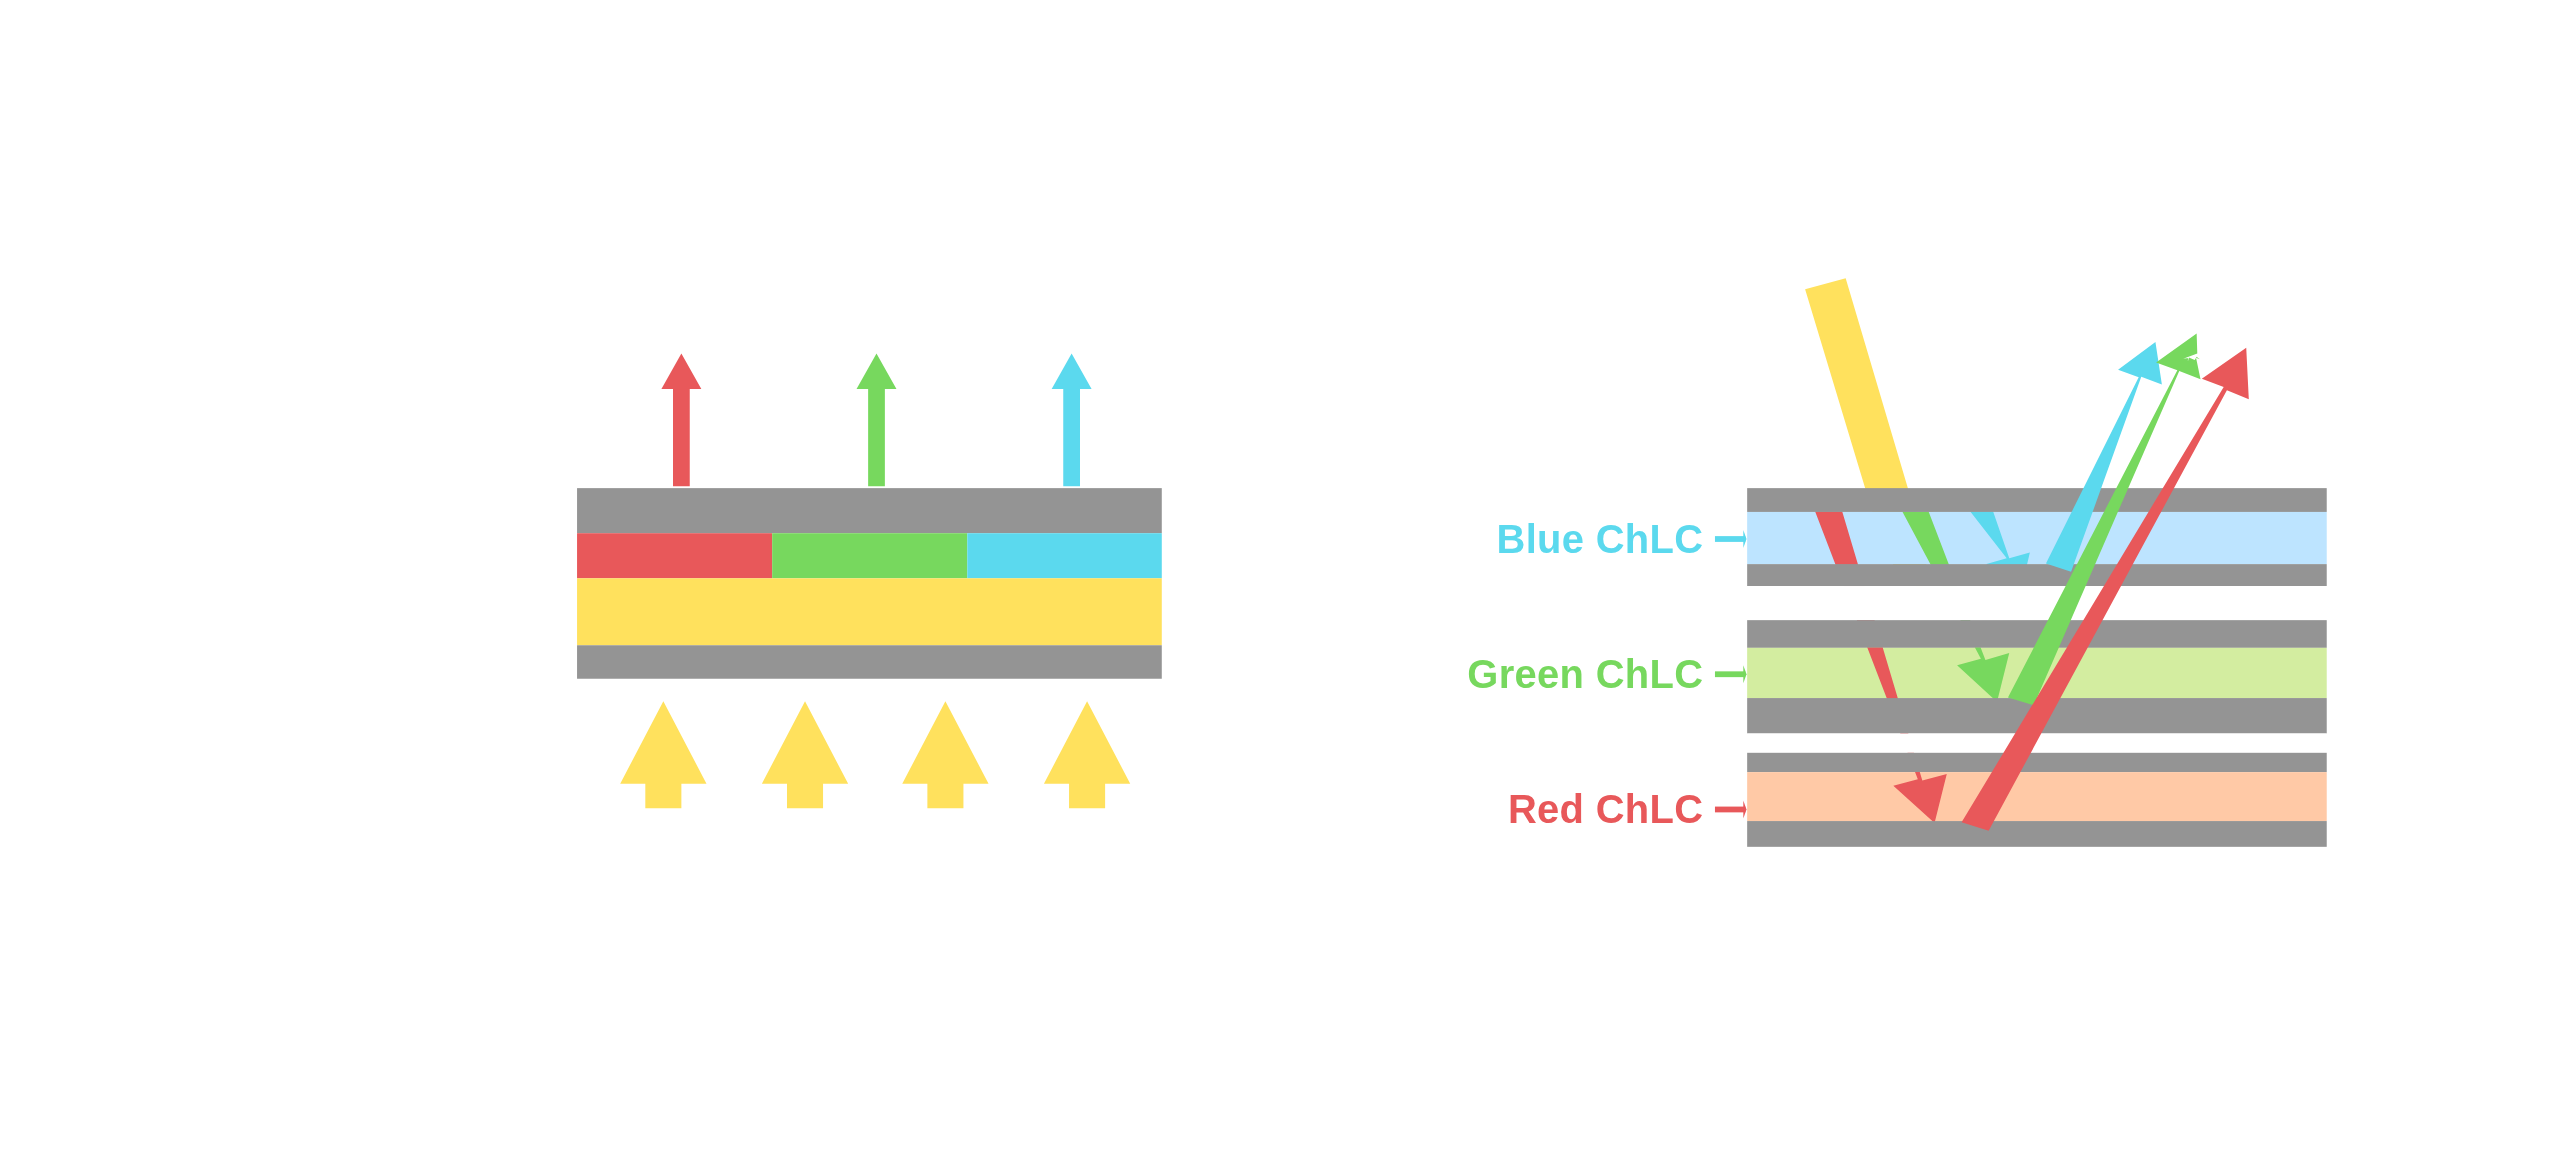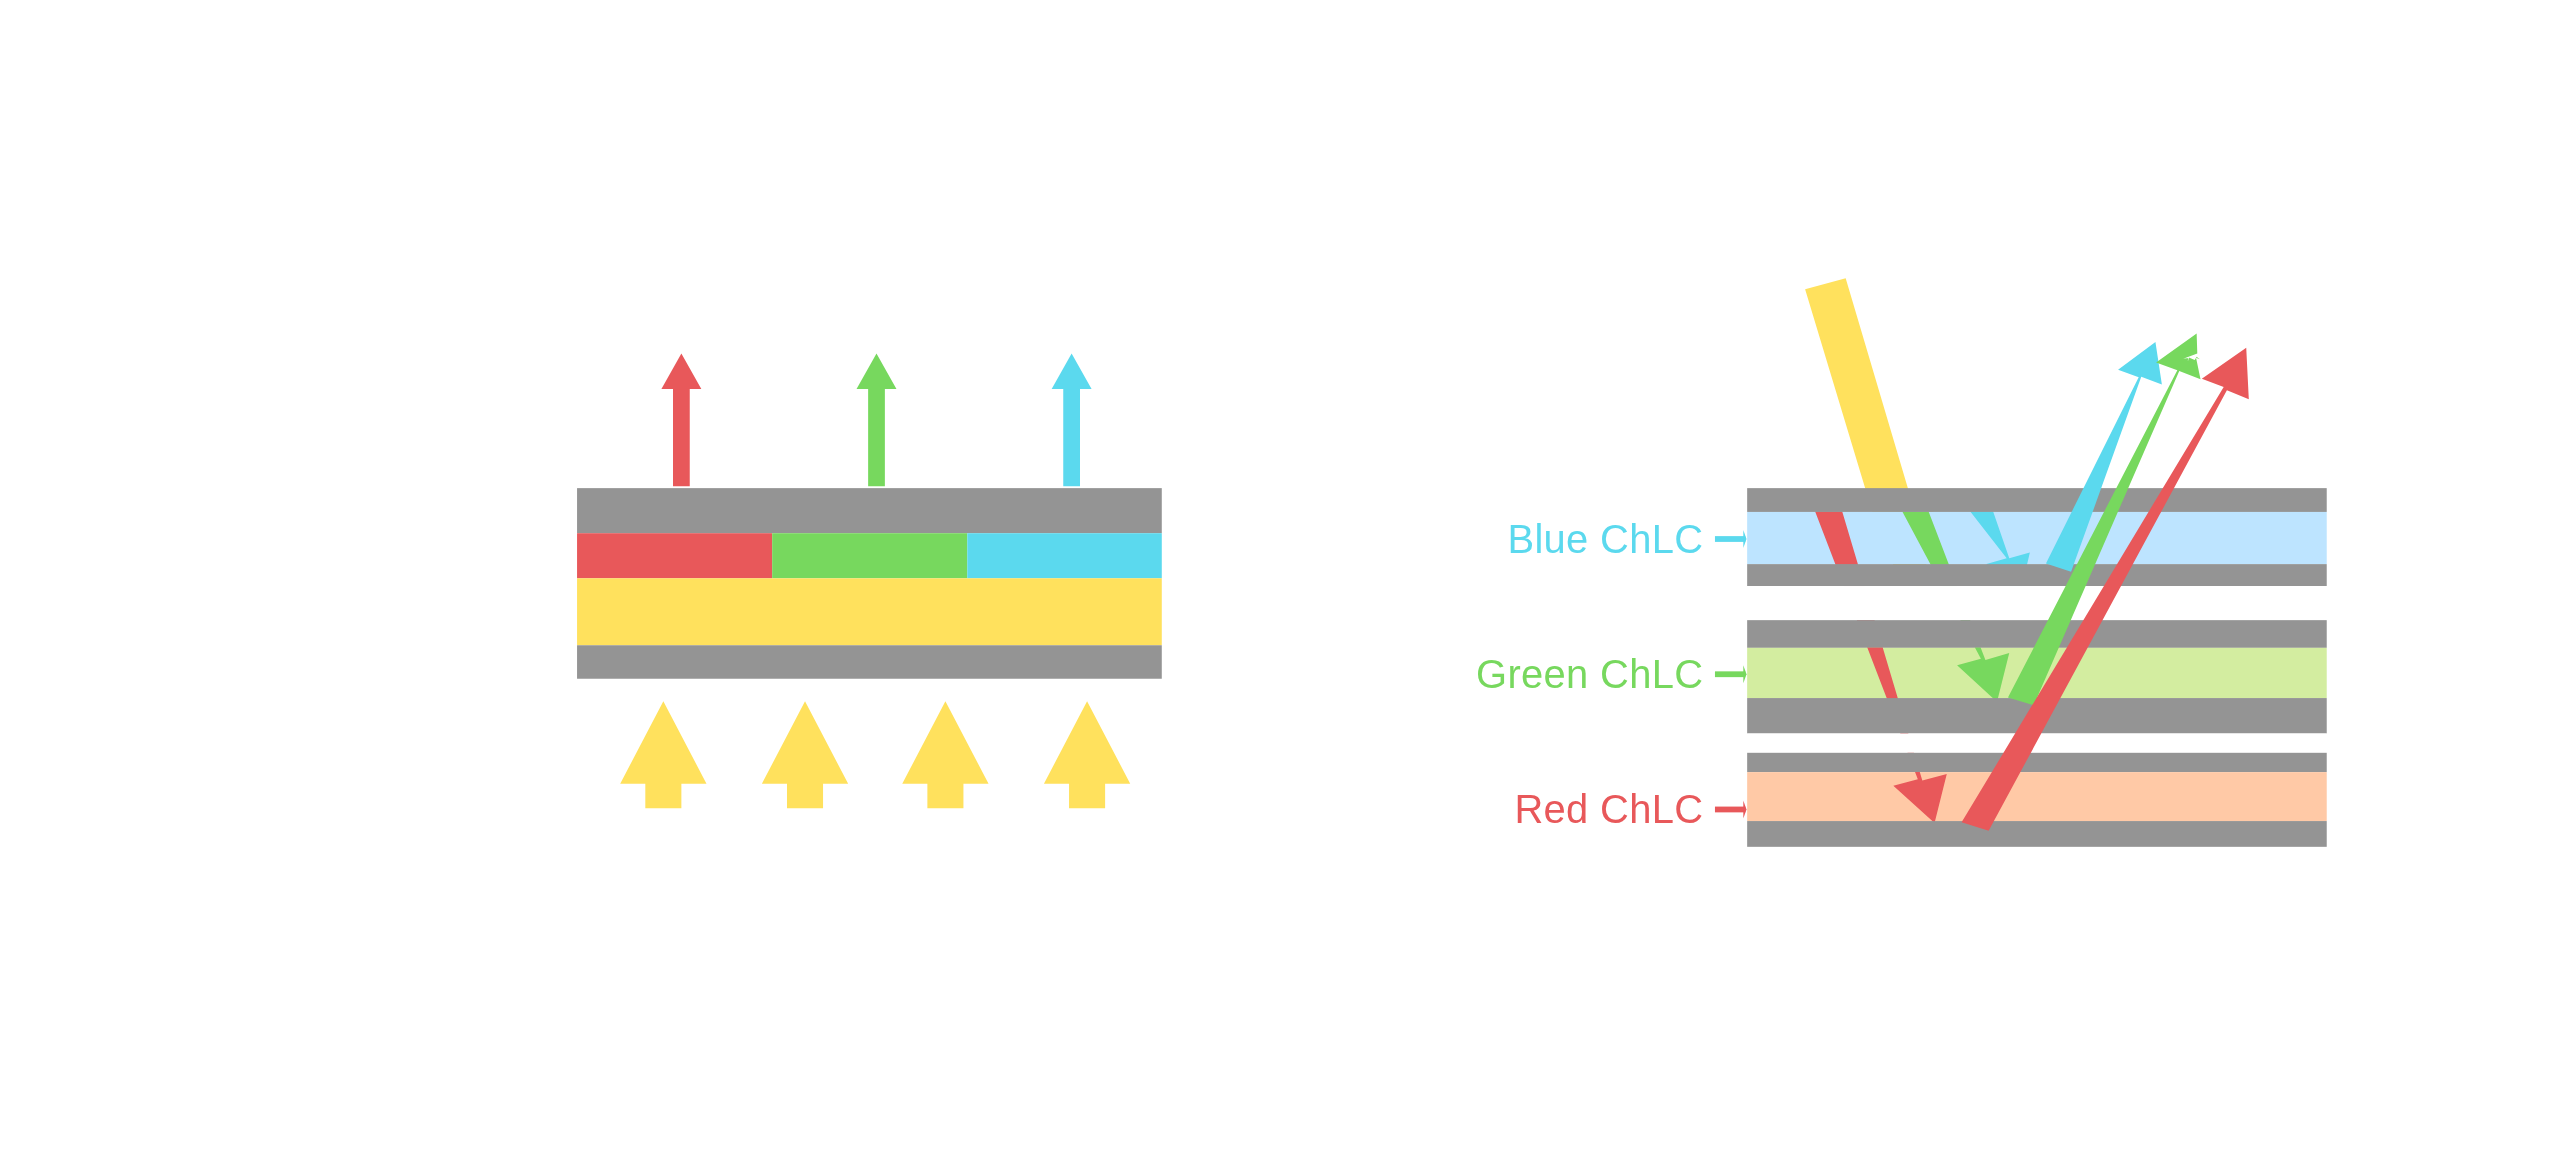--- a/index.html
+++ b/index.html
@@ -11,20 +11,21 @@
     width: 2576px;
     height: 1154px;
     font-family: "Liberation Sans", sans-serif;
     overflow: hidden;
   }
   #canvas {
     position: relative;
     width: 2576px;
     height: 945px;
     background: #ffffff;
+    font-weight: bold;
   }
   #diagram-svg {
     position: absolute;
     left: 0;
     top: 0;
     width: 2576px;
     height: 1154px;
     display: block;
   }
   .layer-label-text {

